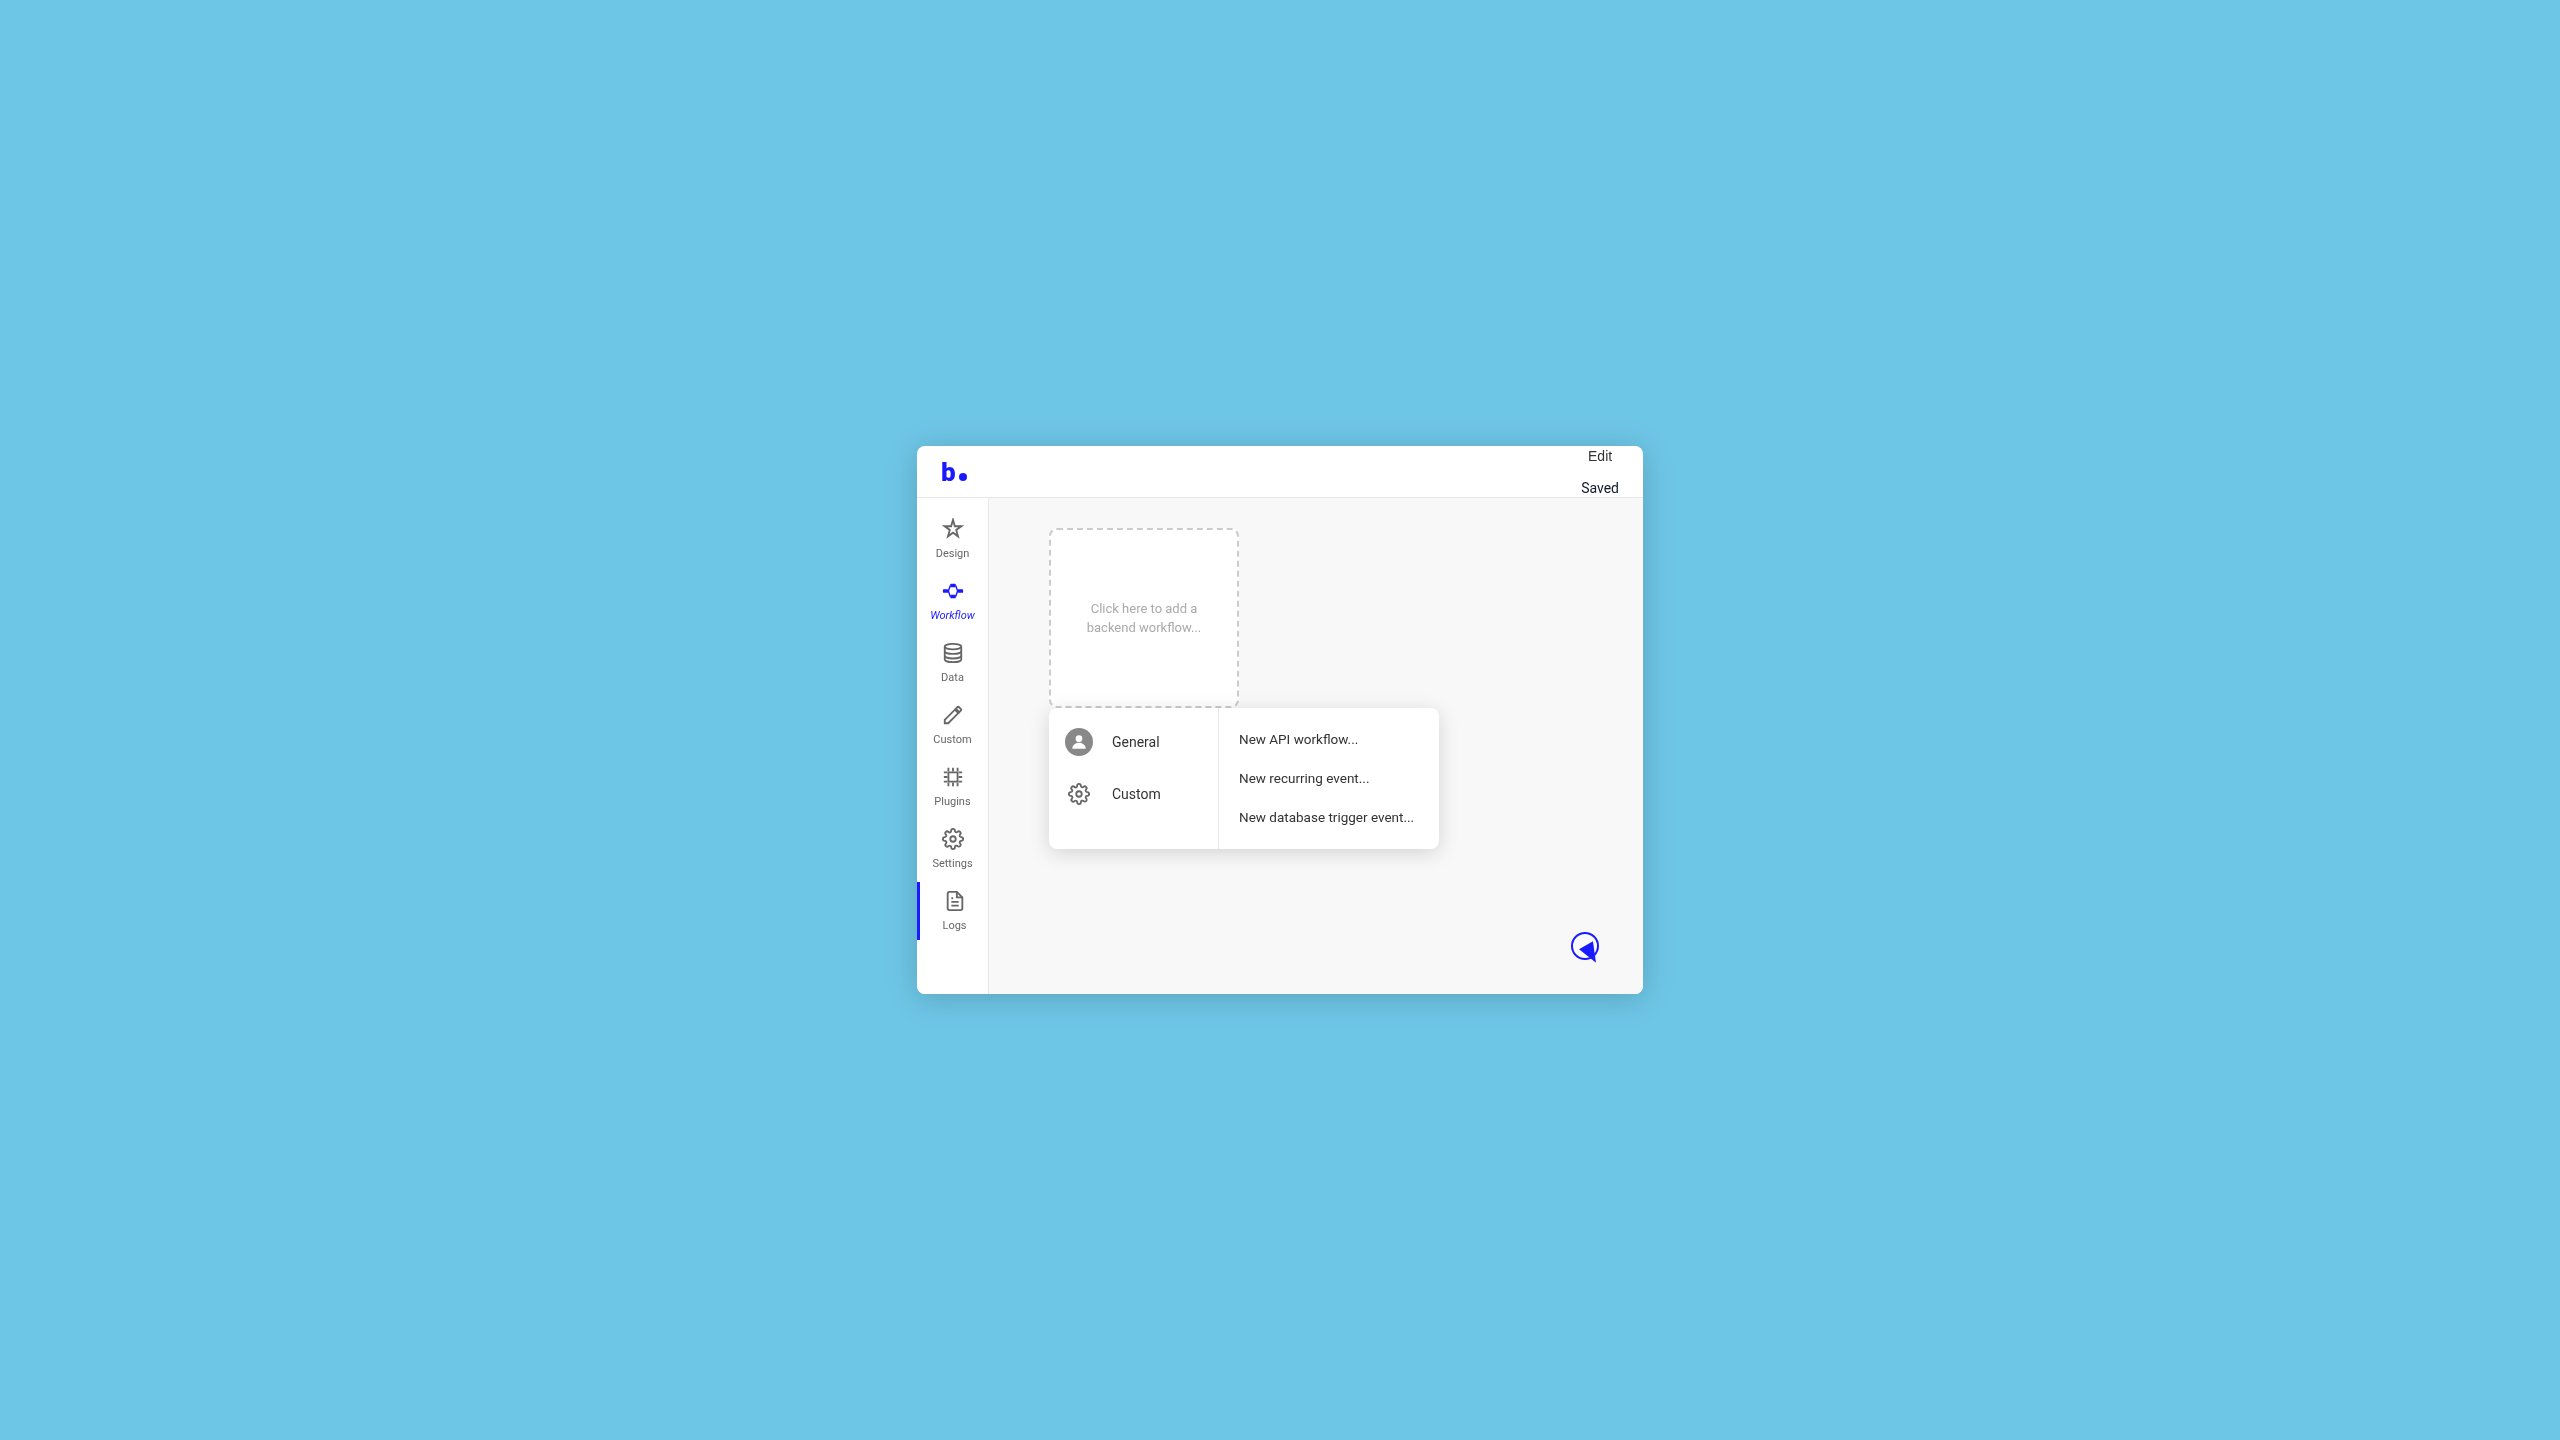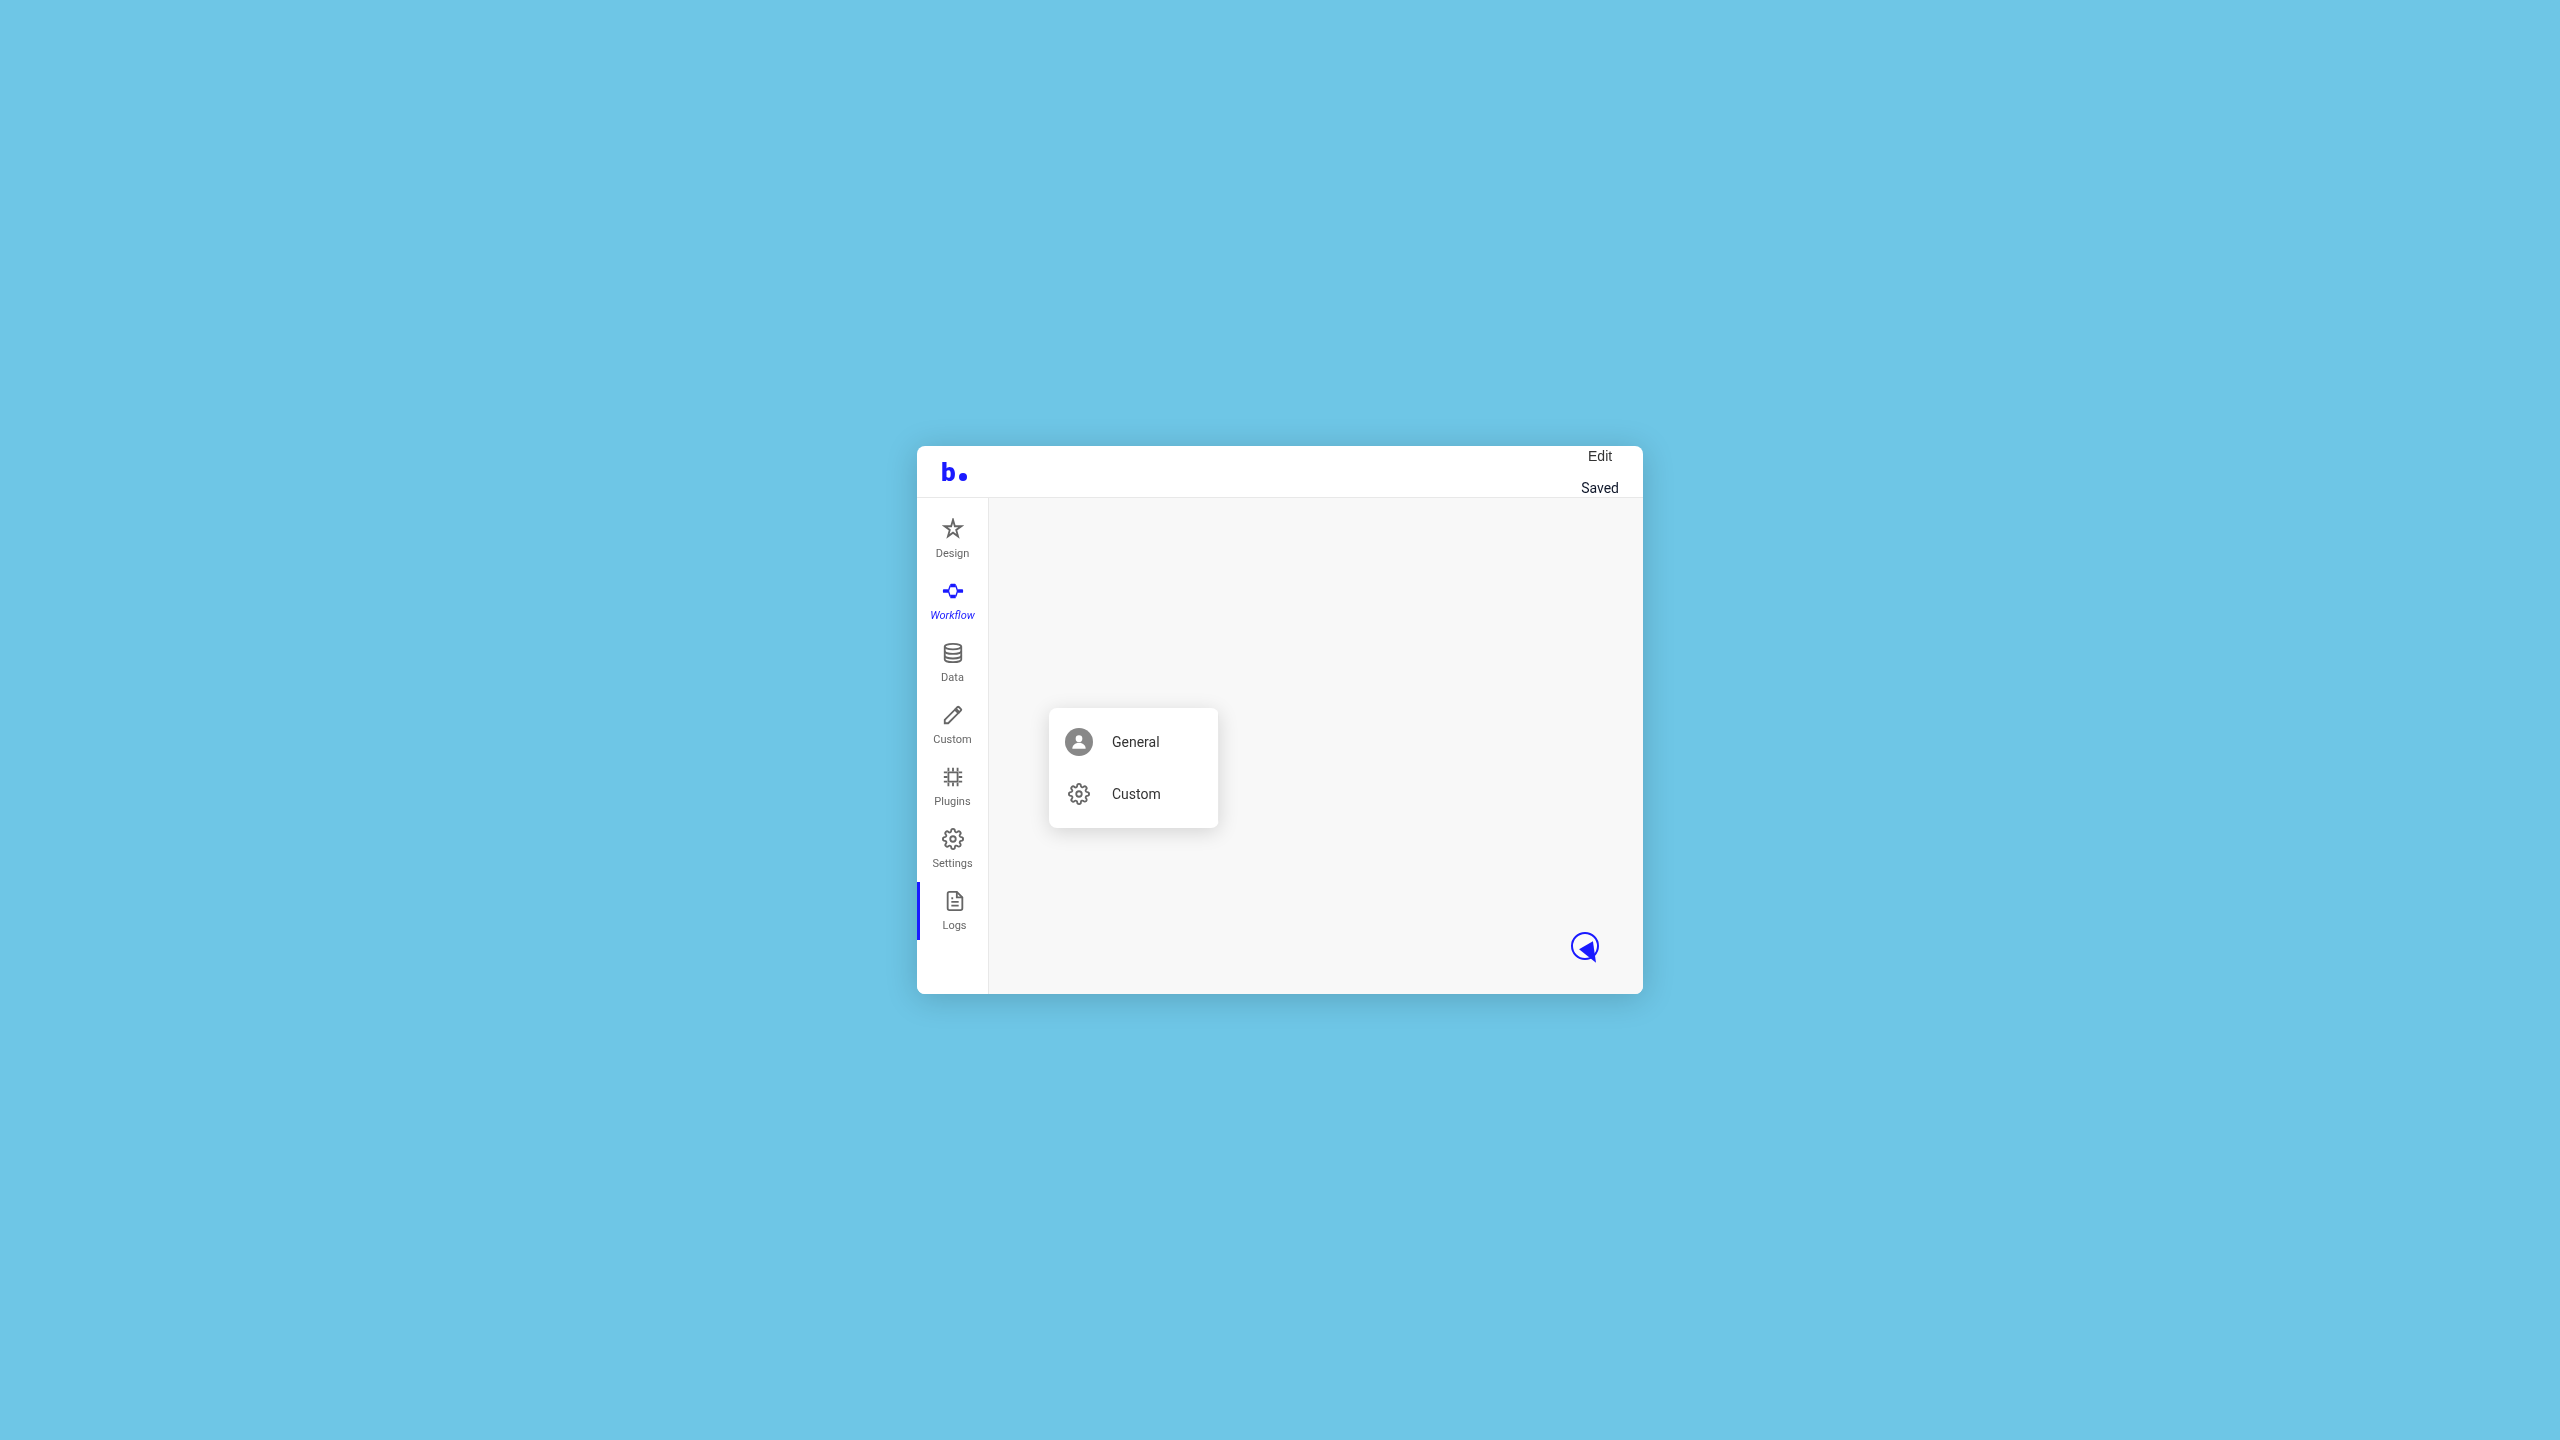--- a/index.html
+++ b/index.html
@@ -379,20 +379,23 @@
             <polyline points="10 9 9 9 8 9"></polyline>
           </svg>
         </span>
         <span class="label">Logs</span>
       </div>
 
     </div>
 
     <div class="content-area">
 
+      <div class="workflow-canvas">
+        <span class="workflow-canvas-text">Click here to add a backend workflow...</span>
+      </div>
 
       <div class="dropdown-container">
 
         <div class="dropdown-left">
 
           <div class="dropdown-left-item">
             <span class="item-icon">
               <svg width="20" height="20" viewBox="0 0 24 24" fill="white">
                 <circle cx="12" cy="8" r="4"></circle>
                 <path d="M4 20c0-4 3.6-7 8-7s8 3 8 7"></path>
@@ -406,20 +409,27 @@
               <svg width="22" height="22" viewBox="0 0 24 24" fill="none" stroke="#666" stroke-width="2">
                 <circle cx="12" cy="12" r="3"></circle>
                 <path d="M19.4 15a1.65 1.65 0 00.33 1.82l.06.06a2 2 0 010 2.83 2 2 0 01-2.83 0l-.06-.06a1.65 1.65 0 00-1.82-.33 1.65 1.65 0 00-1 1.51V21a2 2 0 01-4 0v-.09A1.65 1.65 0 009 19.4a1.65 1.65 0 00-1.82.33l-.06.06a2 2 0 01-2.83-2.83l.06-.06A1.65 1.65 0 004.68 15a1.65 1.65 0 00-1.51-1H3a2 2 0 010-4h.09A1.65 1.65 0 004.6 9a1.65 1.65 0 00-.33-1.82l-.06-.06a2 2 0 012.83-2.83l.06.06A1.65 1.65 0 009 4.68a1.65 1.65 0 001-1.51V3a2 2 0 014 0v.09a1.65 1.65 0 001 1.51 1.65 1.65 0 001.82-.33l.06-.06a2 2 0 012.83 2.83l-.06.06A1.65 1.65 0 0019.4 9a1.65 1.65 0 001.51 1H21a2 2 0 010 4h-.09a1.65 1.65 0 00-1.51 1z"></path>
               </svg>
             </span>
             <span>Custom</span>
           </div>
 
         </div>
 
+        <div class="dropdown-right">
+
+          <div class="dropdown-right-item">New API workflow...</div>
+          <div class="dropdown-right-item">New recurring event...</div>
+          <div class="dropdown-right-item">New database trigger event...</div>
+
+        </div>
 
       </div>
 
       <div class="cursor-indicator">
         <div class="cursor-circle"></div>
         <div class="cursor-arrow"></div>
       </div>
 
     </div>
   </div>

